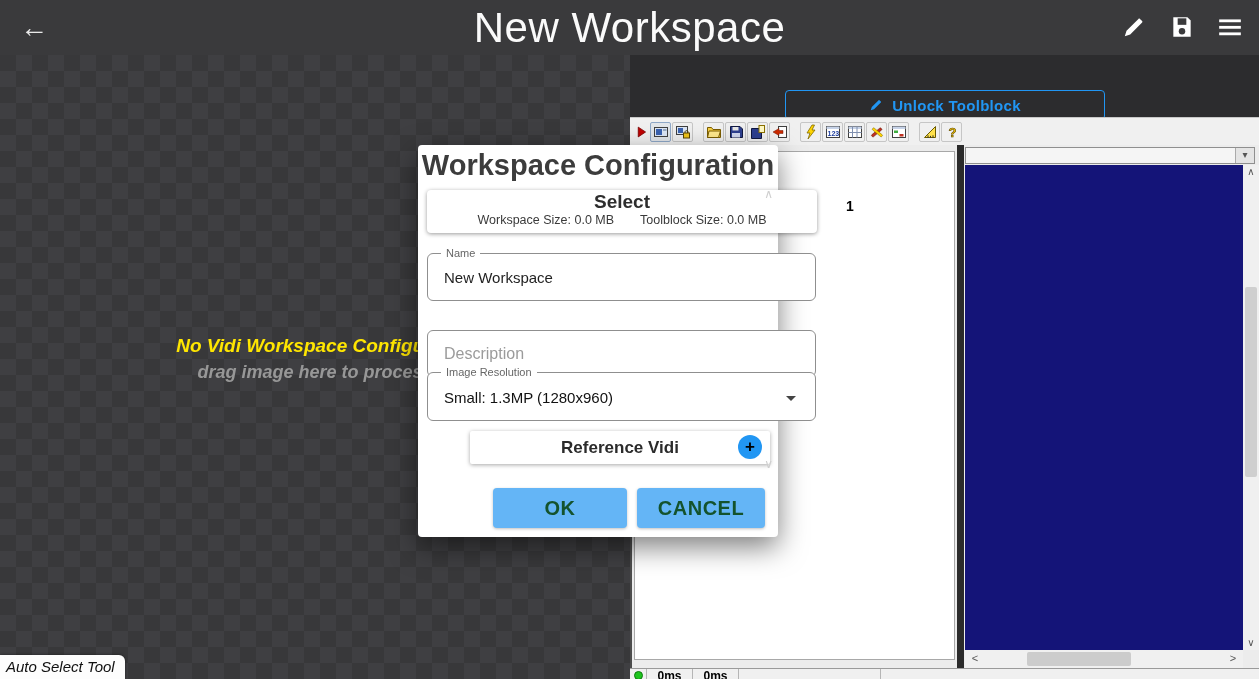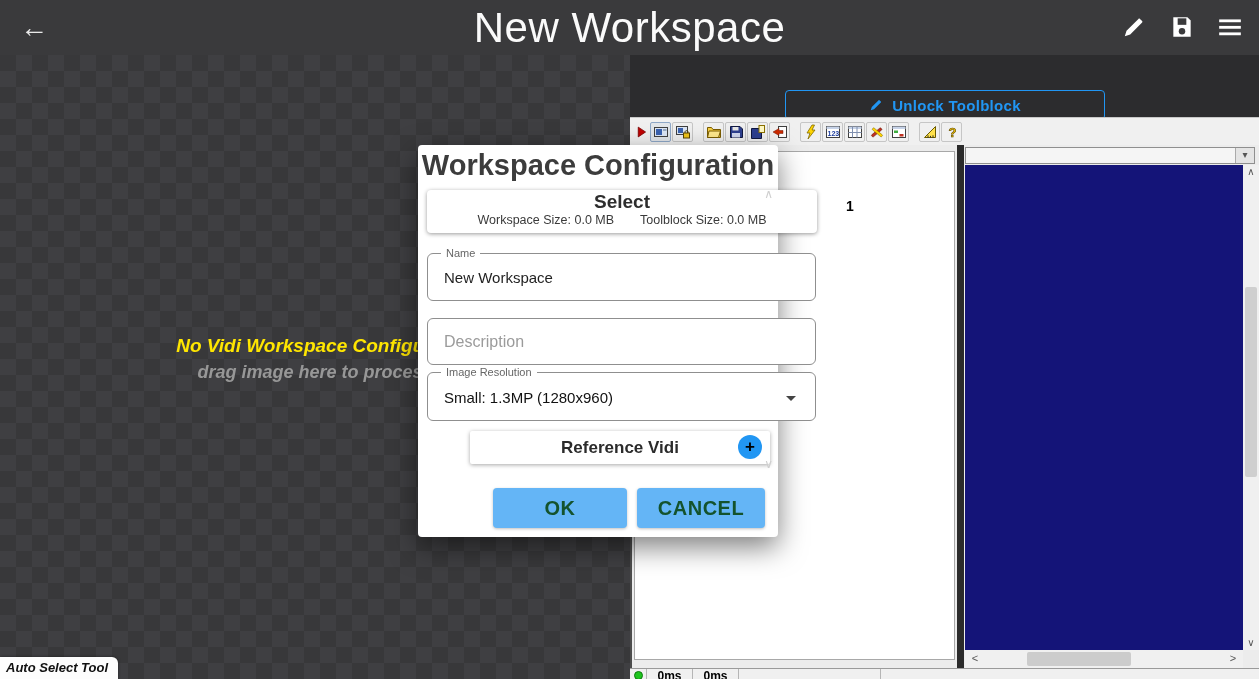--- a/index.html
+++ b/index.html
@@ -19,21 +19,21 @@
 
   
   .canvas { position:absolute; left:0; top:55px; width:630px; height:624px;
             background-color:#38383a;
             background-image:repeating-conic-gradient(#3f3f42 0% 25%, #38383a 0% 50%);
             background-size:32px 32px; overflow:hidden; }
   .empty-msg { position:absolute; left:0; right:0; top:280px; text-align:center; }
   .empty-title { color:#ffe600; font-size:19px; font-weight:bold; font-style:italic; }
   .empty-sub { margin-top:5px; color:#979797; font-size:18px; font-style:italic; font-weight:bold; }
   .tool-tip { position:absolute; left:0; bottom:0; background:#fdfdfd; color:#111;
-              font-size:13px; font-weight:bold; font-style:italic; padding:3px 10px 4px 6px;
+              font-size:15px; font-weight:normal; font-style:italic; padding:3px 10px 4px 6px;
               border-radius:0 6px 0 0; box-shadow:0 0 3px rgba(0,0,0,.5); }
 
   
   .right-panel { position:absolute; left:630px; top:55px; width:629px; height:624px; background:#2c2c2e; }
   .unlock-bar { position:absolute; left:0; top:0; width:629px; height:62px; }
   .unlock-btn { position:absolute; left:155px; top:17px; width:320px; height:30px;
                 background:transparent; border:1px solid #2196f3; border-radius:4px;
                 color:#2196f3; font-weight:bold; font-size:15px; letter-spacing:.3px;
                 display:flex; align-items:center; justify-content:center; gap:9px; cursor:pointer;
                 font-family:"Liberation Sans", sans-serif;margin-top:18px; }
@@ -87,21 +87,21 @@
   .details-h { font-size:19px; font-weight:bold; color:#2e2e2e; line-height:23px; }
   .details-row { font-size:12.5px; color:#3a3a3a; display:flex; justify-content:center; gap:26px; }
   .field { position:absolute; left:9px; width:389px; border:1px solid #8f8f8f; border-radius:6px; background:#fff; }
   .field .flabel { position:absolute; top:-7px; left:13px; background:#fff; padding:0 5px;
                    font-size:11px; color:#666; }
   .field input { width:100%; height:100%; border:none; outline:none; background:transparent;
                  font-size:15px; color:#1f1f1f; padding-left:16px;
                  font-family:"Liberation Sans", sans-serif; }
   .field input::placeholder { color:#9b9b9b; font-size:16px; }
   .f-name { top:108px; height:48px; }
-  .f-desc { top:173px; height:47px; }
+  .f-desc { top:185px; height:47px; }
   .f-res  { top:227px; height:49px; cursor:pointer; }
   .sel-value { position:absolute; left:16px; top:0; height:49px; line-height:49px; font-size:15px; color:#111; }
   .sel-arrow { position:absolute; right:19px; top:23px; width:0; height:0;
                border-left:5px solid transparent; border-right:5px solid transparent; border-top:5px solid #444; }
   .ref-card { position:absolute; left:52px; top:286px; width:300px; height:33px; background:#fff;
               border-radius:2px; box-shadow:0 1px 4px rgba(0,0,0,.35); display:flex; align-items:center;
               justify-content:center; font-size:17px; font-weight:bold; color:#2b2b2b; }
   .plus-btn { position:absolute; right:8px; top:4px; width:24px; height:24px; border-radius:50%;
               background:#2196f3; border:none; color:#000; font-size:17px; font-weight:bold;
               line-height:22px; text-align:center; cursor:pointer; padding:0;

